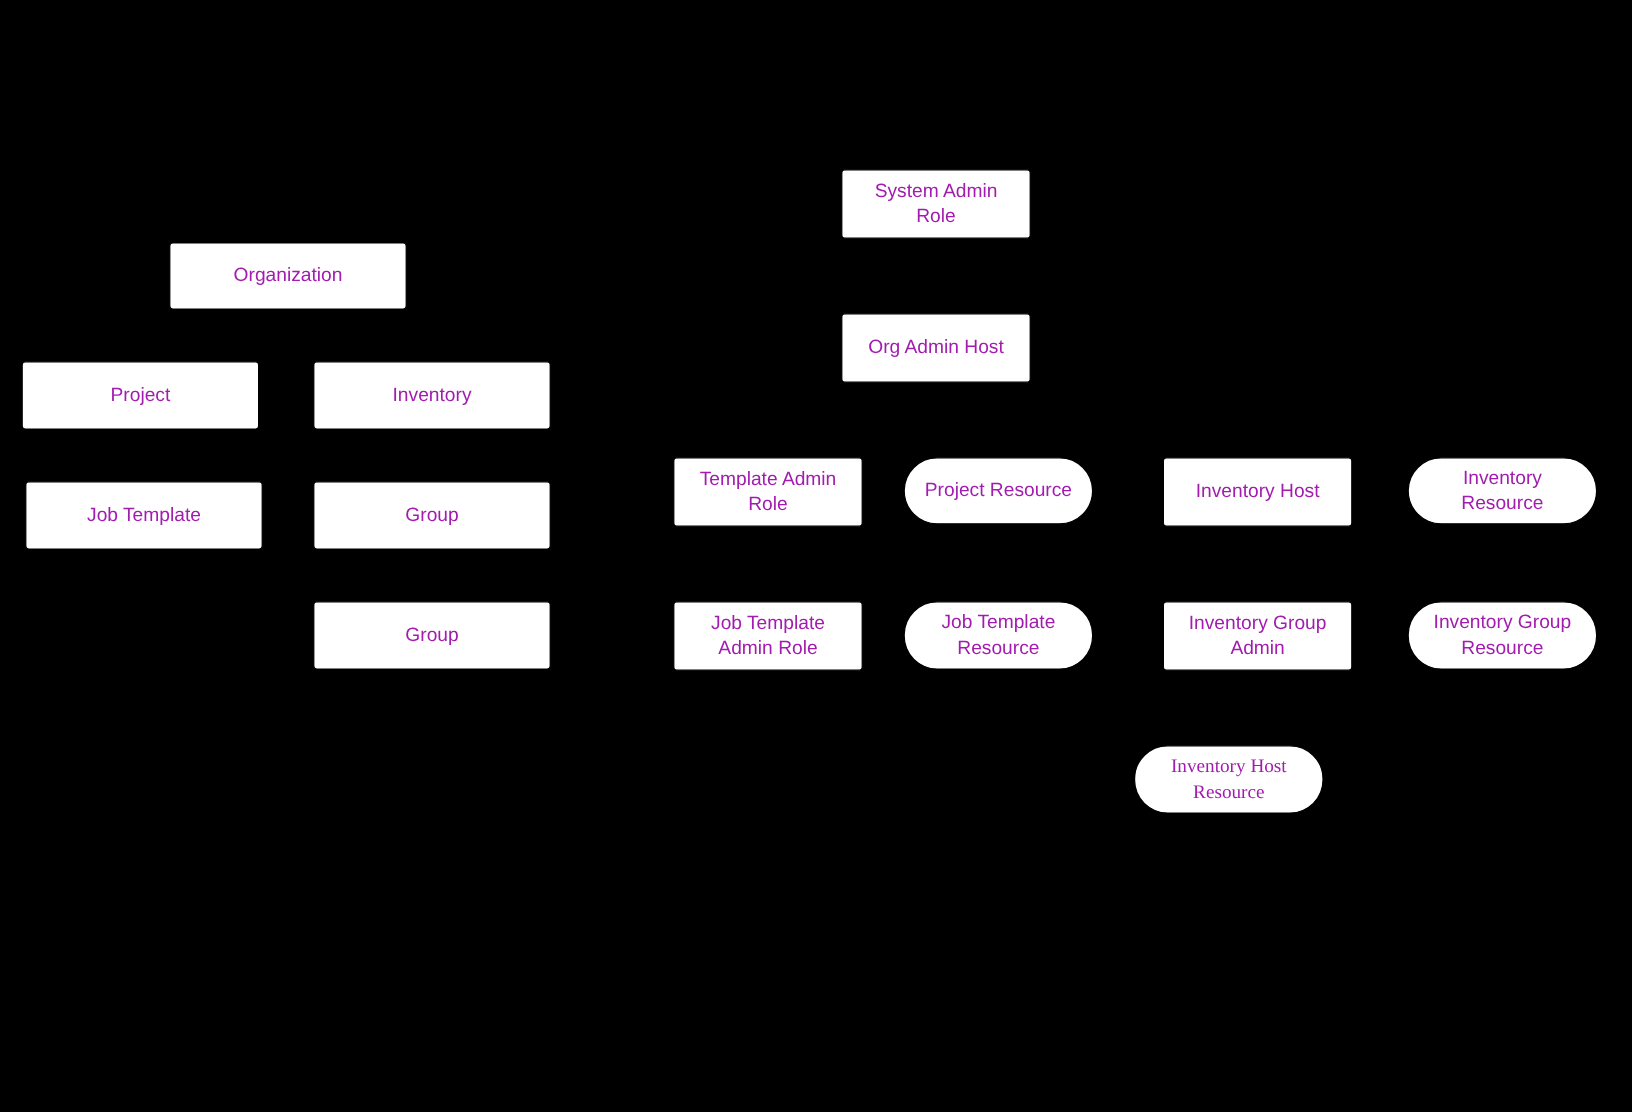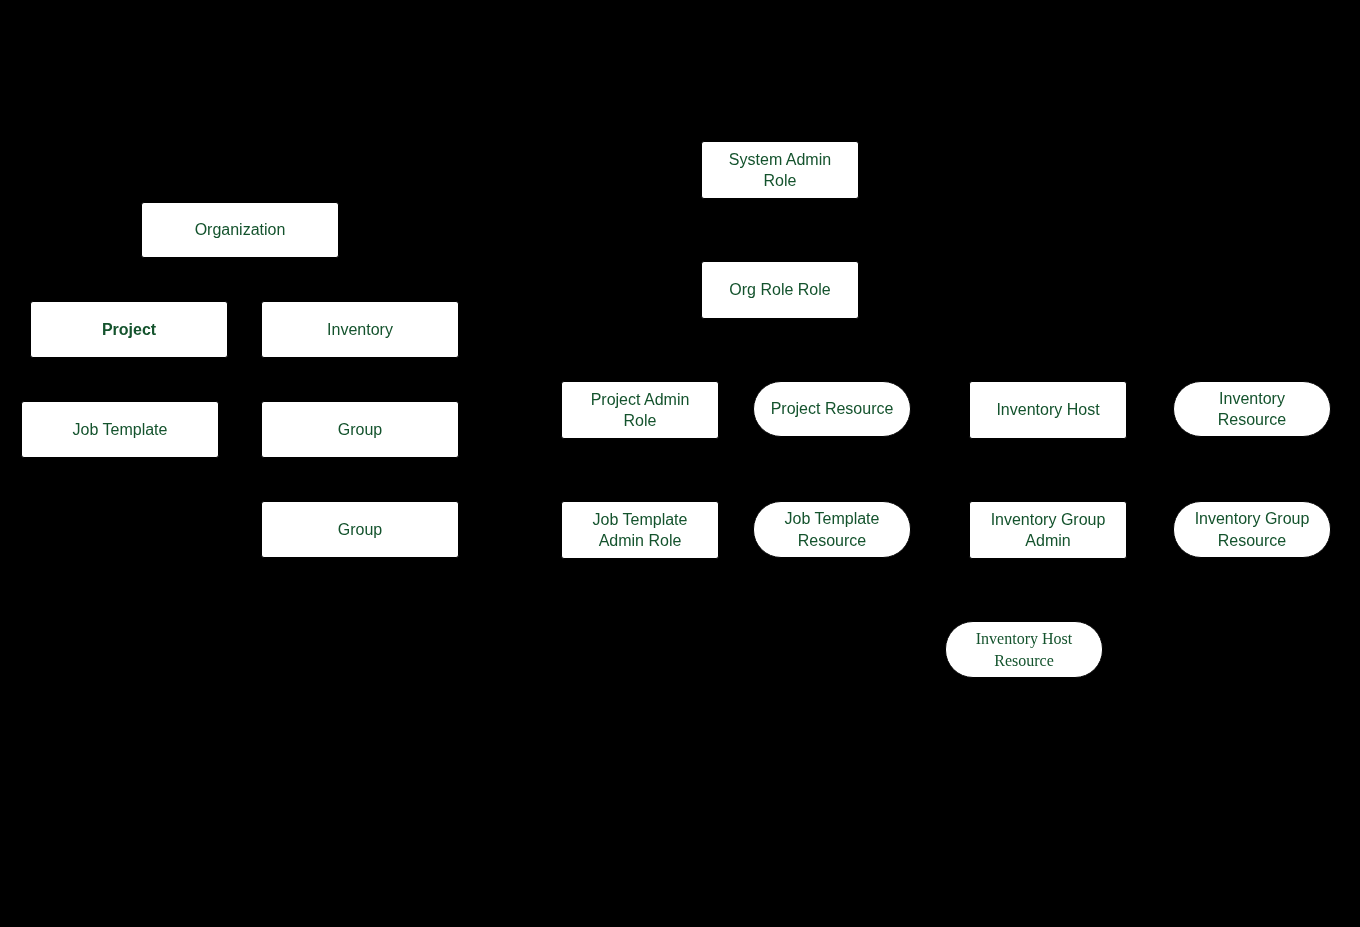--- a/index.html
+++ b/index.html
@@ -12,21 +12,21 @@
     width: 1360px;
     height: 927px;
     background: #000000;
     overflow: hidden;
     font-family: "Liberation Sans", sans-serif;
   }
   .node {
     position: absolute;
     background: #ffffff;
     border: 1px solid #000000;
-    color: #14532d;
+    color: #a21caf;
     display: flex;
     align-items: center;
     justify-content: center;
     text-align: center;
     font-size: 16px;
     line-height: 1.32;
     box-sizing: border-box;
     padding: 2px 6px;
     white-space: pre-line;
   }
@@ -37,37 +37,37 @@
     border-radius: 28px;
   }
 </style>
 </head>
 <body>
 
 <div class="canvas">
 
   <div class="node rect" style="left:141px; top:202px; width:198px; height:56px;">Organization</div>
 
-  <div class="node rect" style="left:30px; top:301px; width:198px; height:57px;font-weight:bold;">Project</div>
+  <div class="node rect" style="left:18px; top:301px; width:198px; height:57px;">Project</div>
 
   <div class="node rect" style="left:261px; top:301px; width:198px; height:57px;">Inventory</div>
 
   <div class="node rect" style="left:21px; top:401px; width:198px; height:57px;">Job Template</div>
 
   <div class="node rect" style="left:261px; top:401px; width:198px; height:57px;">Group</div>
 
   <div class="node rect" style="left:261px; top:501px; width:198px; height:57px;">Group</div>
 
   <div class="node rect" style="left:701px; top:141px; width:158px; height:58px;">System Admin
 Role</div>
 
-  <div class="node rect" style="left:701px; top:261px; width:158px; height:58px;">Org Role Role</div>
+  <div class="node rect" style="left:701px; top:261px; width:158px; height:58px;">Org Admin Host</div>
 
 
-  <div class="node rect" style="left:561px; top:381px; width:158px; height:58px;">Project Admin
+  <div class="node rect" style="left:561px; top:381px; width:158px; height:58px;">Template Admin
 Role</div>
 
   <div class="node pill" style="left:753px; top:381px; width:158px; height:56px;">Project Resource</div>
 
   <div class="node rect" style="left:969px; top:381px; width:158px; height:58px;">Inventory Host</div>
 
   <div class="node pill" style="left:1173px; top:381px; width:158px; height:56px;">Inventory
 Resource</div>
 
   <div class="node rect" style="left:561px; top:501px; width:158px; height:58px;">Job Template

